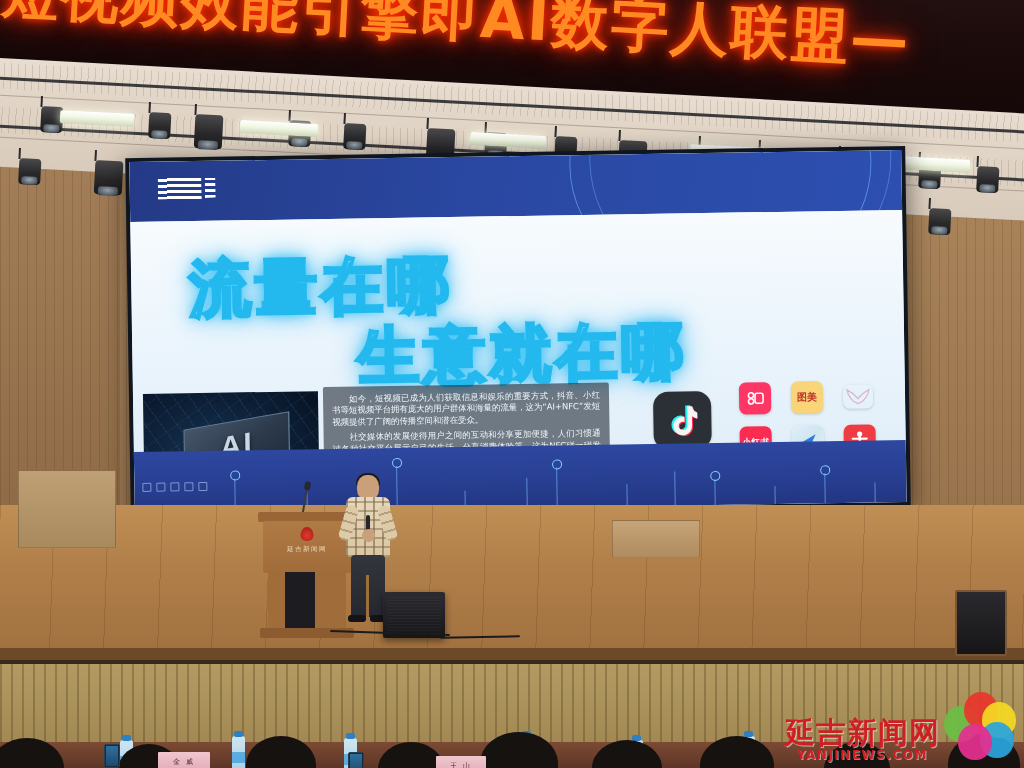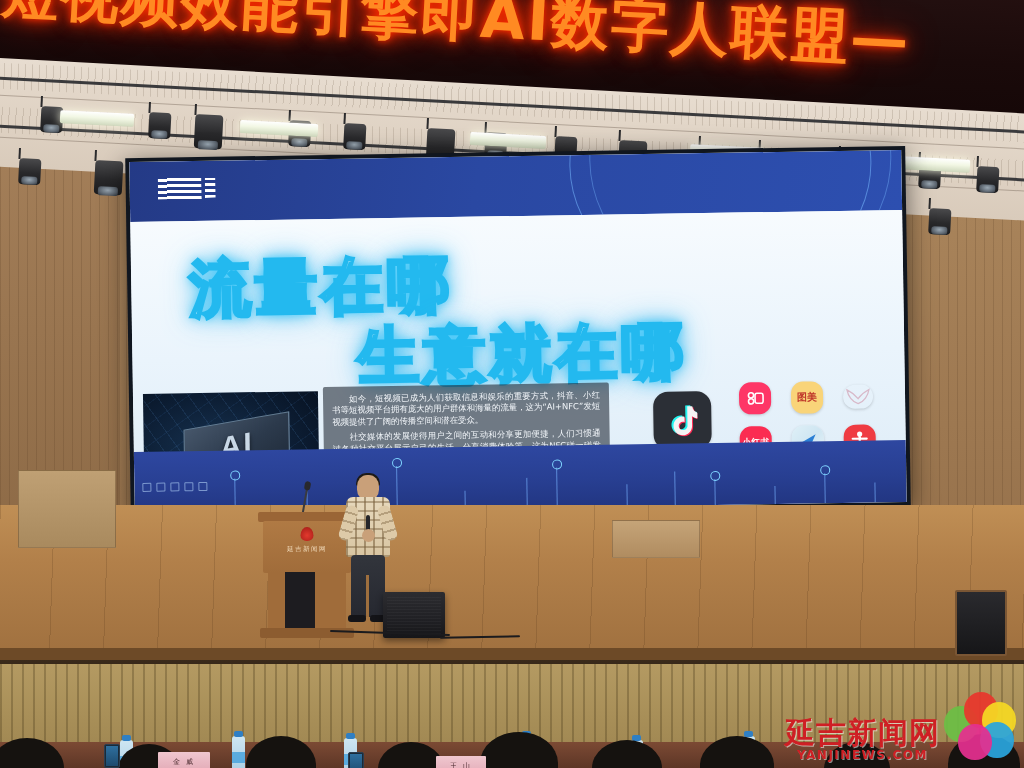--- a/index.html
+++ b/index.html
@@ -92,21 +92,21 @@
     text-shadow:0 2px 4px rgba(0,0,0,.6);}
   .chipray{position:absolute;background:linear-gradient(180deg,rgba(60,170,255,.9),rgba(30,110,200,0));}
 
   .para{position:absolute;left:190px;top:168px;width:268px;
     background:rgba(34,41,54,.60);padding:7px 9px;border-radius:2px;}
   .para p{margin:0 0 4px 0;color:#f2f6fa;font-size:8.4px;line-height:11.4px;text-indent:17px;
     font-family:"DejaVu Sans","Liberation Sans",sans-serif;text-align:justify;}
   .para p:last-child{margin-bottom:0;}
 
   .icons{position:absolute;left:520px;top:168px;width:230px;height:84px;}
-  .ic{position:absolute;border-radius:12px;display:flex;align-items:center;justify-content:center;
+  .ic{position:absolute;border-radius:7px;display:flex;align-items:center;justify-content:center;
     font-size:11px;font-weight:bold;color:#fff;font-family:"DejaVu Sans","Liberation Sans",sans-serif;
     box-shadow:0 1px 3px rgba(0,0,0,.18);}
   .ic-douyin{left:0;top:10px;width:58px;height:58px;border-radius:15px;background:#2b2f36;}
   .ic-ks{left:86px;top:2px;width:32px;height:32px;background:#fe3666;}
   .ic-mt{left:138px;top:2px;width:32px;height:32px;background:#f9d479;color:#c0392b;font-size:10px;}
   .ic-wb{left:190px;top:6px;width:30px;height:24px;background:transparent;}
   .ic-xhs{left:86px;top:46px;width:32px;height:32px;background:#fb2c52;font-size:9px;}
   .ic-map{left:138px;top:46px;width:32px;height:32px;
     background:linear-gradient(135deg,#dff0f7 0%,#cfe6f2 50%,#e8f3f8 100%);}
   .ic-kl{left:190px;top:46px;width:32px;height:32px;background:#ef3b42;}

